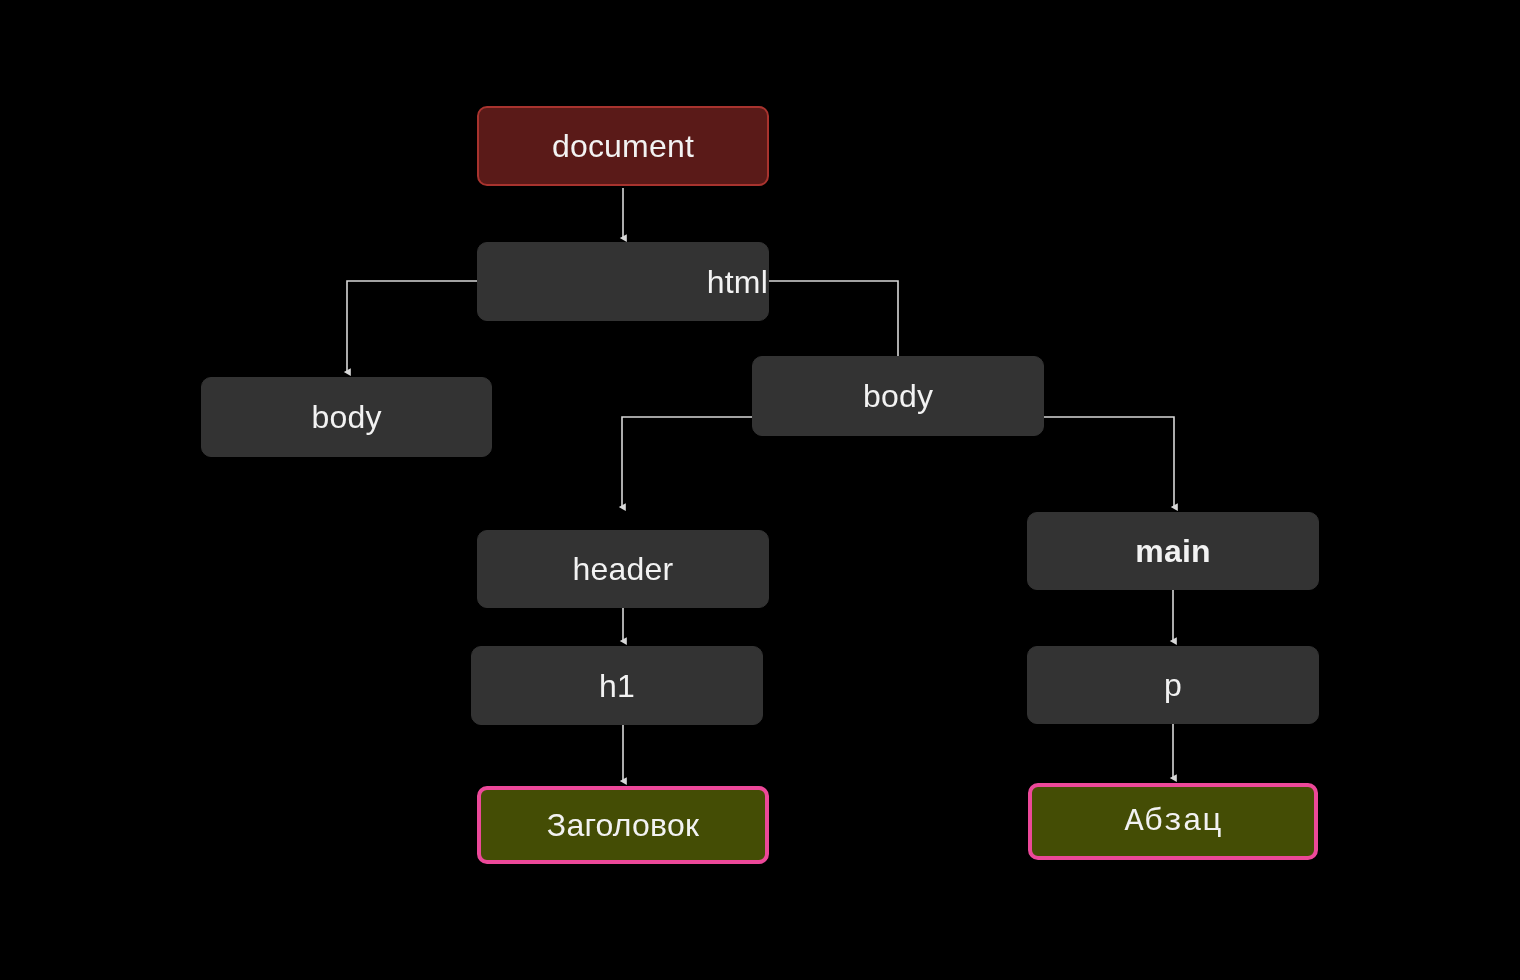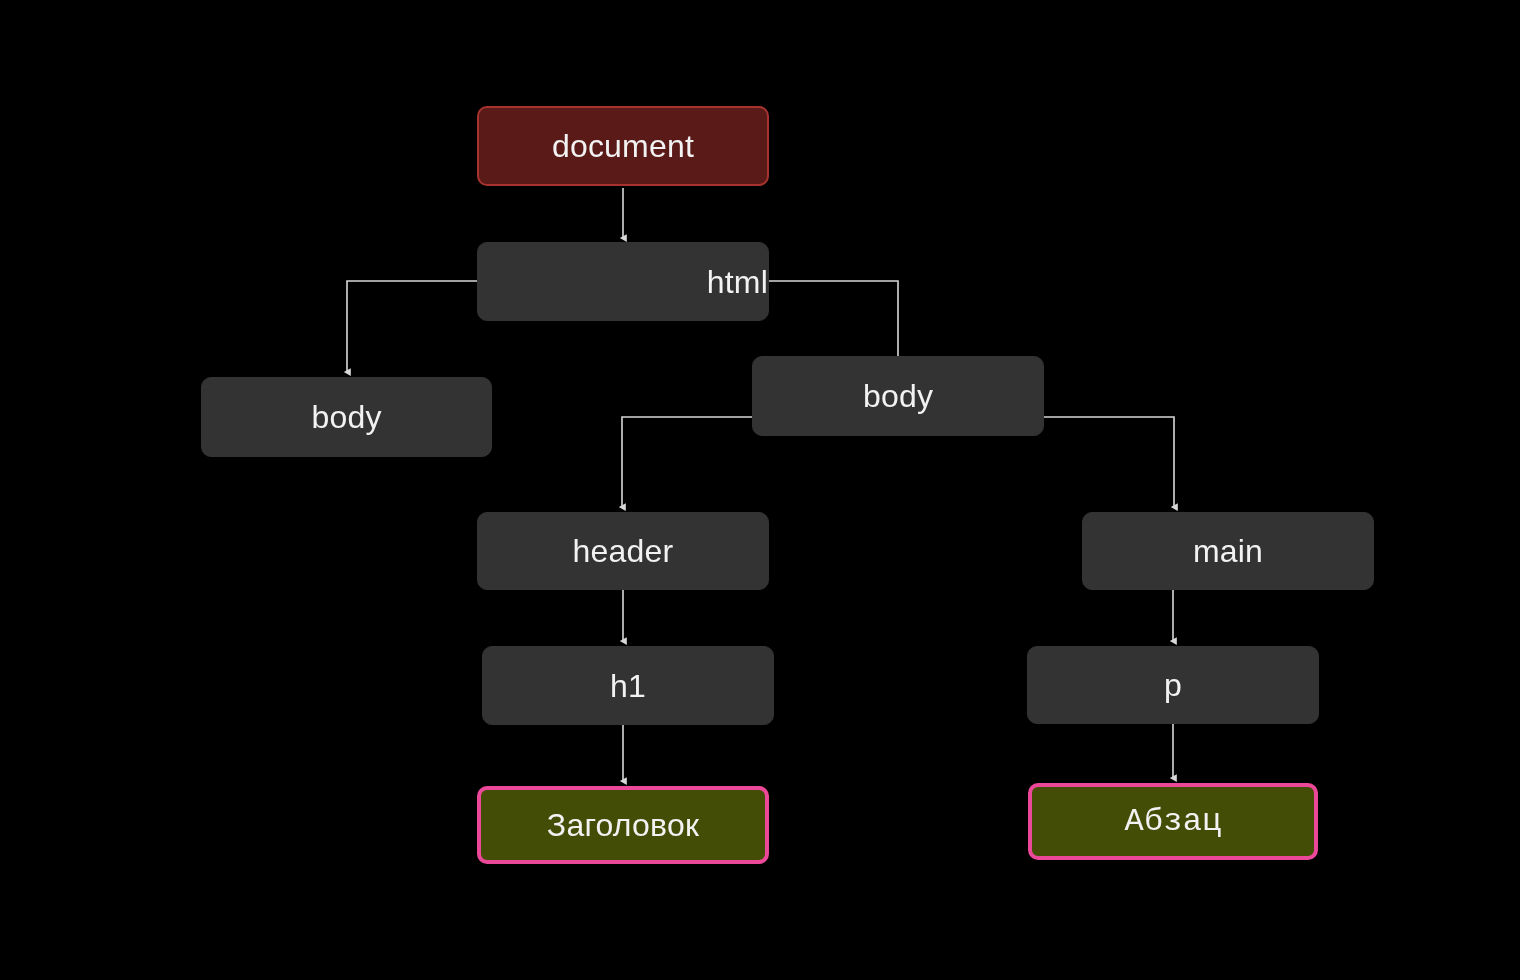--- a/index.html
+++ b/index.html
@@ -88,27 +88,27 @@
       </div>
       <div class="node type-element" style="left: 477px; top: 242px; width: 292px; height: 79px; justify-content: flex-end;">
         <span class="node-label">html</span>
       </div>
       <div class="node type-element" style="left: 201px; top: 377px; width: 291px; height: 80px;">
         <span class="node-label">body</span>
       </div>
       <div class="node type-element" style="left: 752px; top: 356px; width: 292px; height: 80px; text-align: right;">
         <span class="node-label">body</span>
       </div>
-      <div class="node type-element" style="left: 477px; top: 512px; width: 292px; height: 78px;">
+      <div class="node type-element" style="left: 477px; top: 530px; width: 292px; height: 78px;">
         <span class="node-label">header</span>
       </div>
-      <div class="node type-element" style="left: 1082px; top: 512px; width: 292px; height: 78px;">
+      <div class="node type-element" style="left: 1027px; top: 512px; width: 292px; height: 78px; font-weight: bold;">
         <span class="node-label">main</span>
       </div>
-      <div class="node type-element" style="left: 482px; top: 646px; width: 292px; height: 79px;">
+      <div class="node type-element" style="left: 471px; top: 646px; width: 292px; height: 79px;">
         <span class="node-label">h1</span>
       </div>
       <div class="node type-element" style="left: 1027px; top: 646px; width: 292px; height: 78px;">
         <span class="node-label">p</span>
       </div>
       <div class="node type-text" style="left: 477px; top: 786px; width: 292px; height: 78px;">
         <span class="node-label">Заголовок</span>
       </div>
       <div class="node type-text" style="left: 1028px; top: 783px; width: 290px; height: 77px; font-family: Liberation Mono, monospace;">
         <span class="node-label">Абзац</span>

